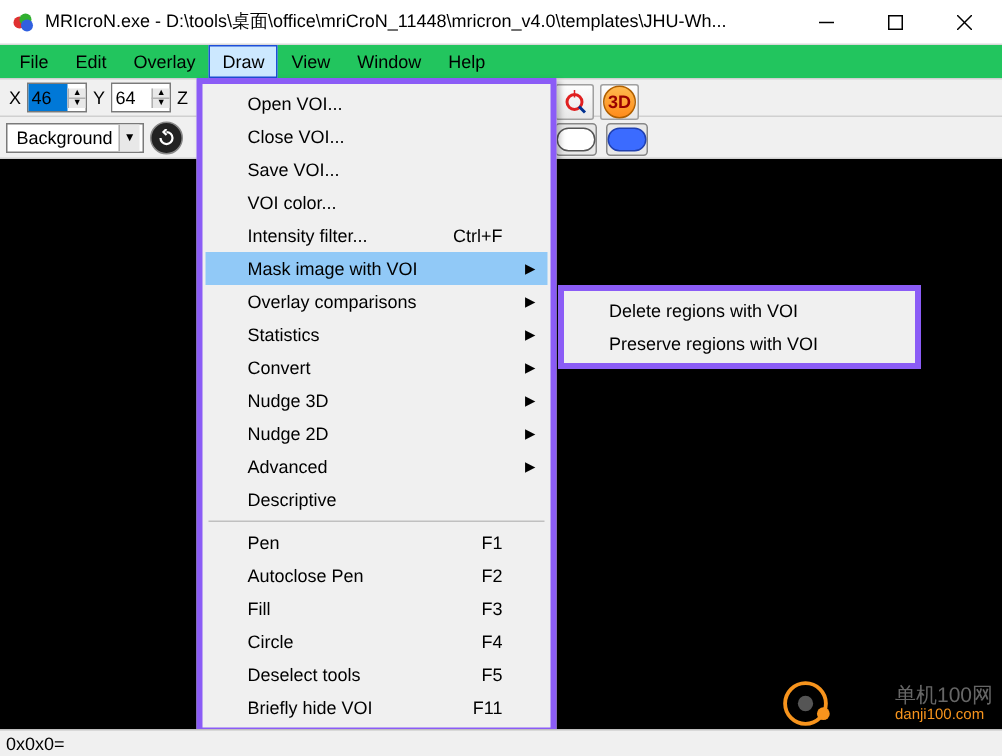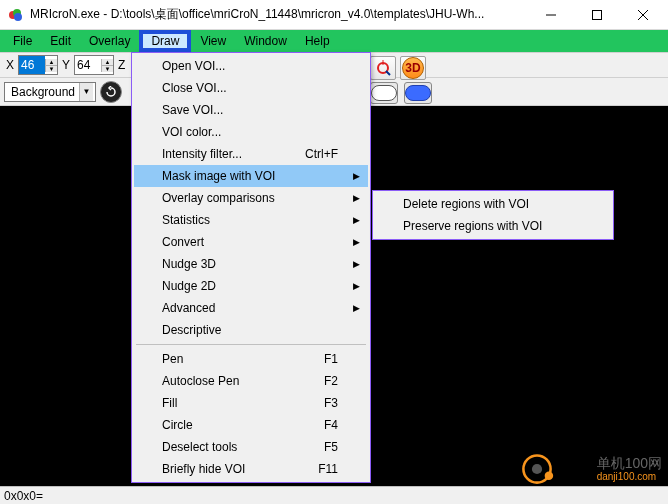--- a/index.html
+++ b/index.html
@@ -9,28 +9,28 @@
   .titlebar { height: 30px; display: flex; align-items: center; padding: 0 2px 0 8px; border-bottom: 1px solid #d9d9d9; }
   .titlebar .appicon { width: 16px; height: 16px; margin-right: 6px; }
   .titletext { flex: 1; white-space: nowrap; overflow: hidden; text-overflow: ellipsis; }
   .winbtns { display: flex; height: 100%; }
   .winbtn { width: 46px; height: 30px; display: flex; align-items: center; justify-content: center; }
   .winbtn svg { width: 10px; height: 10px; }
 
   
   .menubar { height: 22px; display: flex; align-items: stretch; padding: 0 4px; background: #22c55e; }
   .menuitem { padding: 0 9px; display: flex; align-items: center; }
-  .menuitem.open { background: #cce8ff; border: 4px solid #1d4ed8; padding: 0 8px; }
+  .menuitem.open { background: #cce8ff; border: 1px solid #1d4ed8; padding: 0 8px; }
 
   
   .coordbar { height: 26px; display: flex; align-items: center; padding: 2px 4px; gap: 2px; background: #f0f0f0; border-top: 1px solid #d0d0d0; border-bottom: 1px solid #d0d0d0; }
   .coordlbl { margin: 0 2px; }
   .spinbox { display: inline-flex; align-items: center; border: 1px solid #7a7a7a; background: #fff; height: 20px; }
   .spinbox input { border: none; width: 26px; text-align: left; padding: 0 2px; height: 18px; outline: none; }
-  .spinbox.sel input { background: #0078d7; color: #ffffff; }
+  .spinbox.sel input { background: #0078d7; color: #000000; }
   .spinbtns { display: flex; flex-direction: column; width: 12px; }
   .spinbtns div { flex: 1; display: flex; align-items: center; justify-content: center; font-size: 6px; line-height: 1; background: #e8e8e8; border-left: 1px solid #b0b0b0; }
   .spinbtns div:first-child { border-bottom: 1px solid #b0b0b0; }
 
   
   .toolrow { height: 28px; background: #f0f0f0; display: flex; align-items: center; padding: 2px 4px; gap: 4px; border-bottom: 1px solid #d0d0d0; }
   .combo { border: 1px solid #7a7a7a; background: #fff; height: 20px; display: flex; align-items: center; padding: 0 2px; }
   .combo span { flex: 1; padding: 0 4px; }
   .combo .dd { width: 14px; text-align: center; font-size: 8px; background: #e8e8e8; border-left: 1px solid #b0b0b0; height: 100%; display: flex; align-items: center; justify-content: center; }
 
@@ -41,21 +41,21 @@
   .pillbtn { width: 28px; height: 22px; border: 1px solid #888; background: #e8e8e8; border-radius: 3px; display:flex; align-items:center; justify-content:center; }
   .threed { background: linear-gradient(#ffb84d,#ff8c1a); border-radius: 50%; width: 22px; height: 22px; display:flex; align-items:center; justify-content:center; font-weight:bold; color:#900; border:1px solid #b06000; }
 
   
   .canvas { position: absolute; top: 106px; left: 0; right: 0; bottom: 18px; background: #000; }
 
   
   .statusbar { position: absolute; bottom: 0; left: 0; right: 0; height: 18px; background: #f0f0f0; border-top: 1px solid #c0c0c0; padding: 0 4px; display: flex; align-items: center; }
 
   
-  .menu { position: absolute; background: #f0f0f0; border: 1px solid #8b5cf6; box-shadow: 2px 2px 4px rgba(0,0,0,.25); padding: 2px; }
+  .menu { position: absolute; background: #f0f0f0; border: 4px solid #8b5cf6; box-shadow: 2px 2px 4px rgba(0,0,0,.25); padding: 2px; }
   .menu .mi { height: 22px; display: flex; align-items: center; padding: 0 30px 0 28px; white-space: nowrap; position: relative; }
   .menu .mi.hl { background: #91c9f7; }
   .menu .mi .sc { position: absolute; right: 30px; }
   .menu .mi .arrow { position: absolute; right: 8px; font-size: 9px; }
   .menu .sep { height: 1px; background: #c0c0c0; margin: 3px 2px; }
   #draw-menu { top: 52px; left: 131px; width: 240px; }
   #mask-submenu { top: 190px; left: 372px; width: 242px; }
 
   
   .pillrow { position: absolute; top: 82px; left: 370px; display: flex; gap: 6px; }

